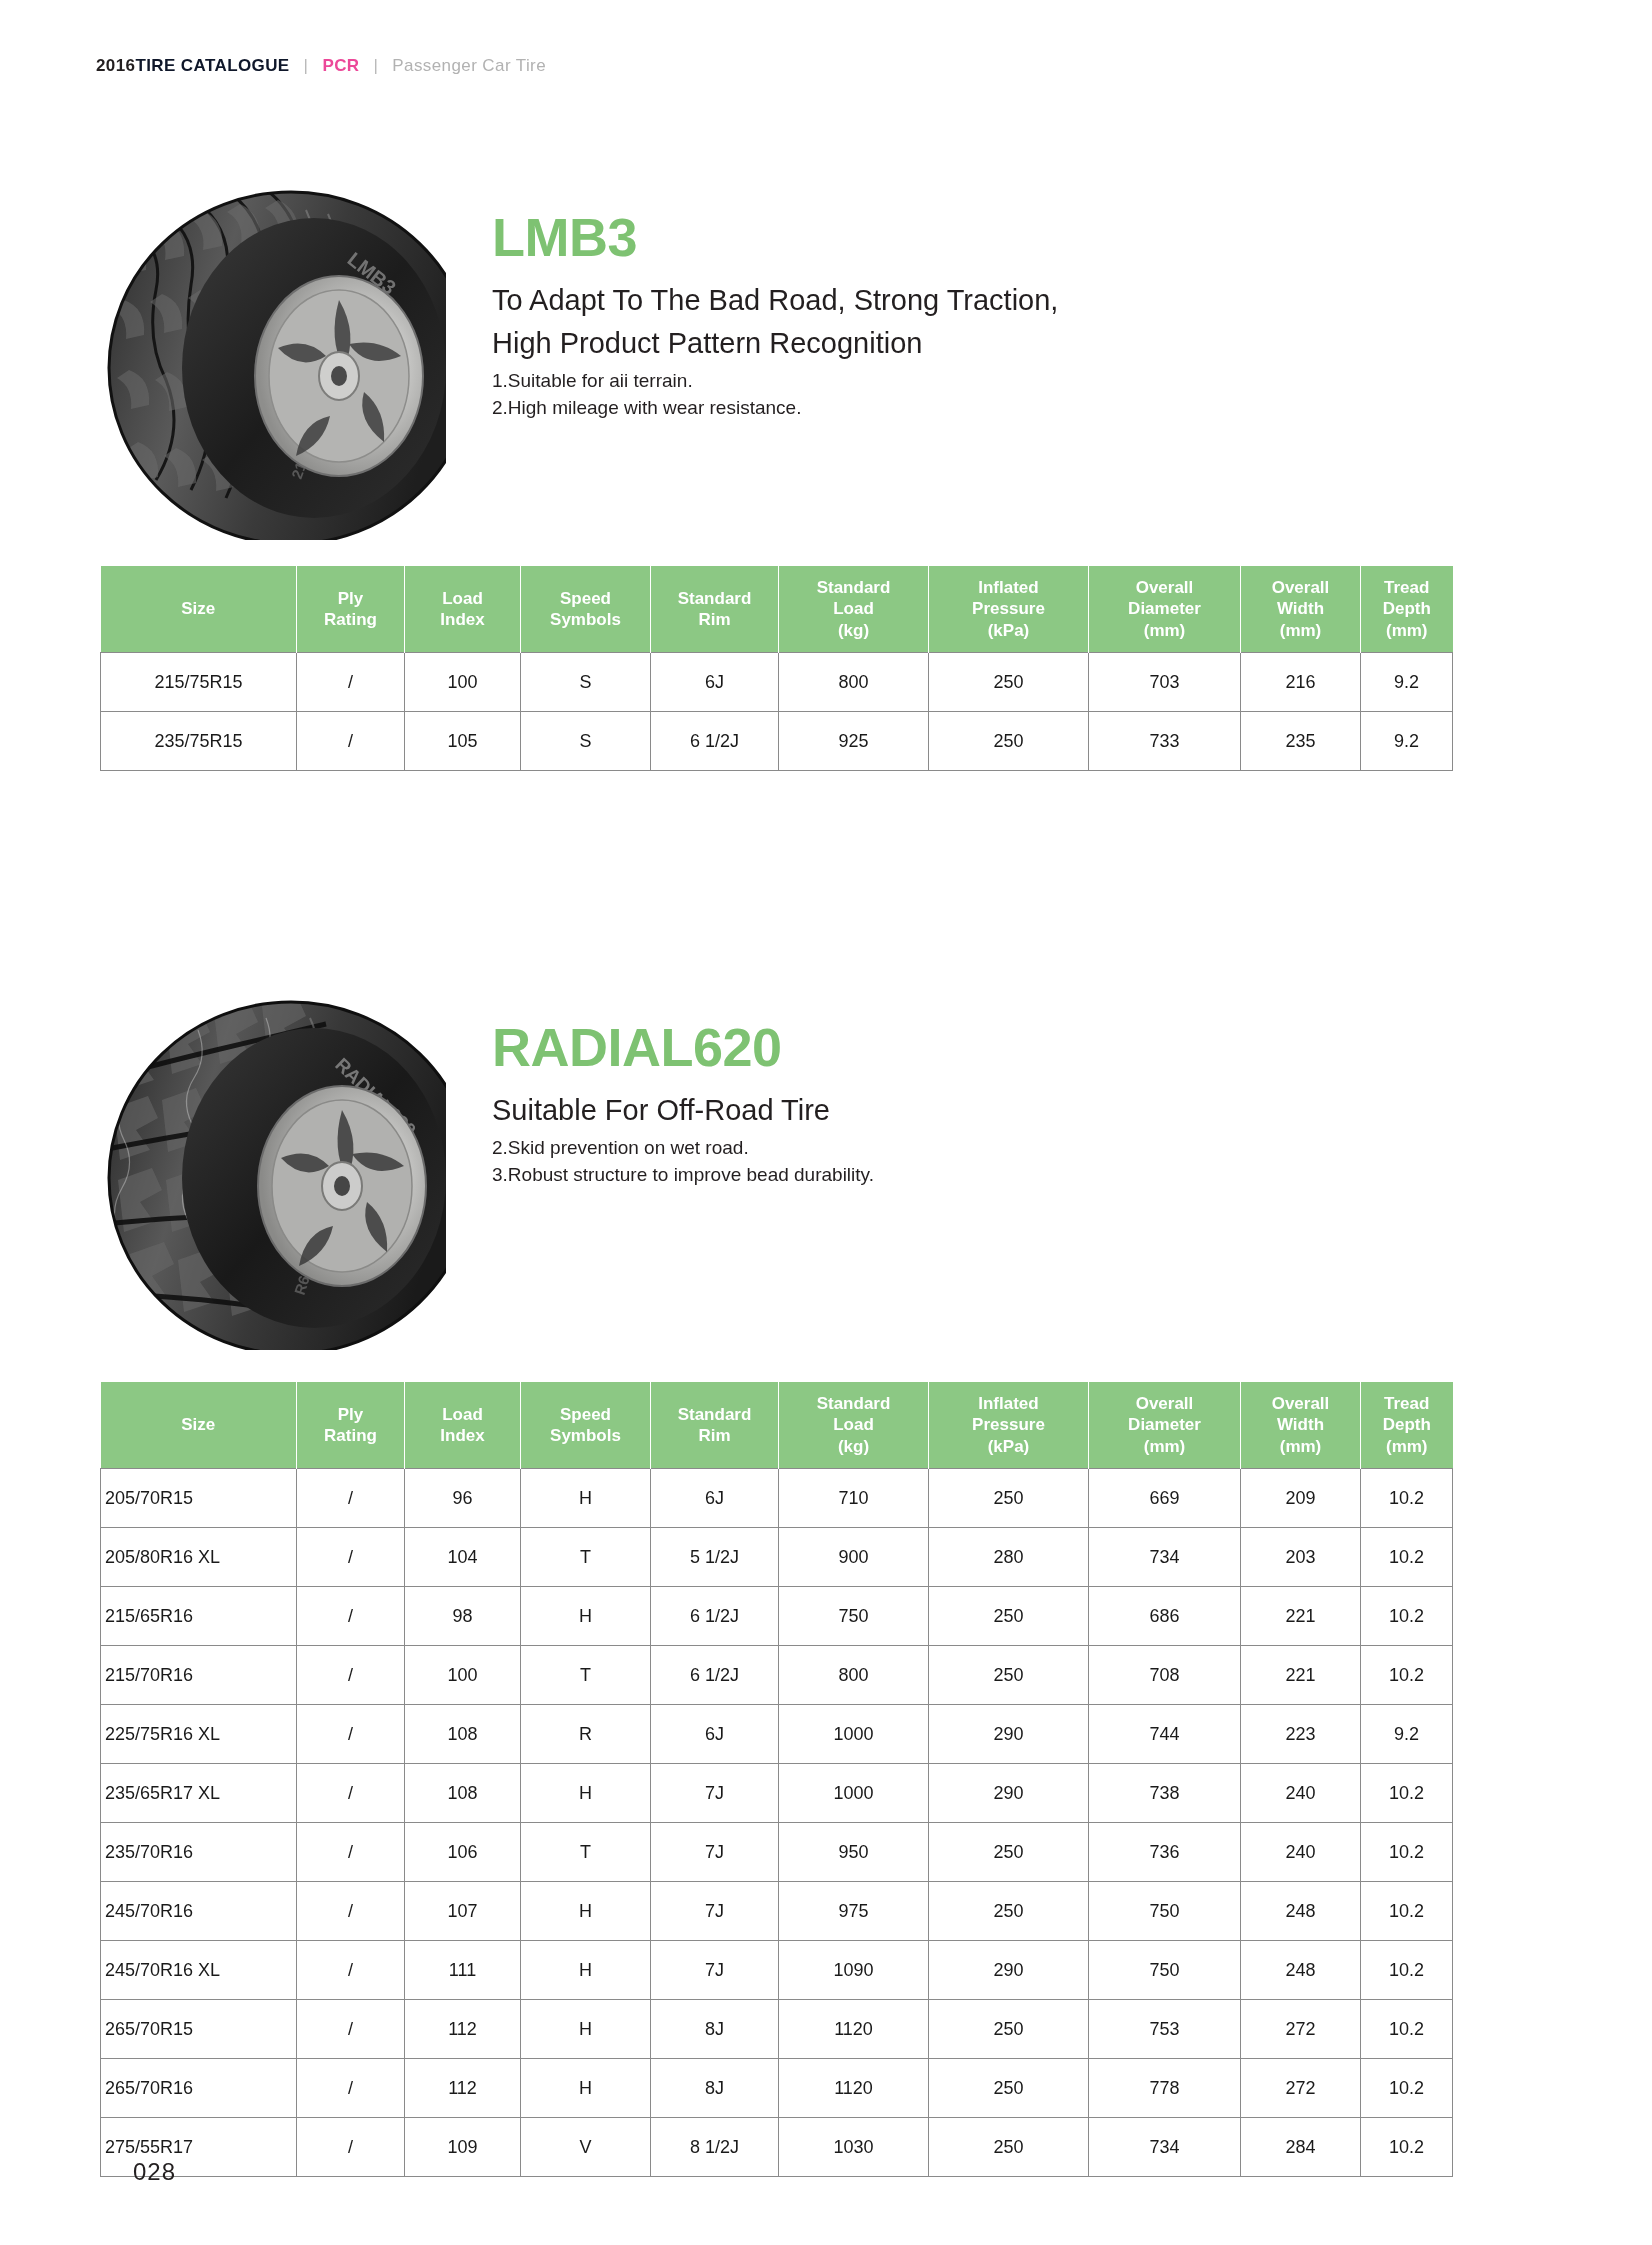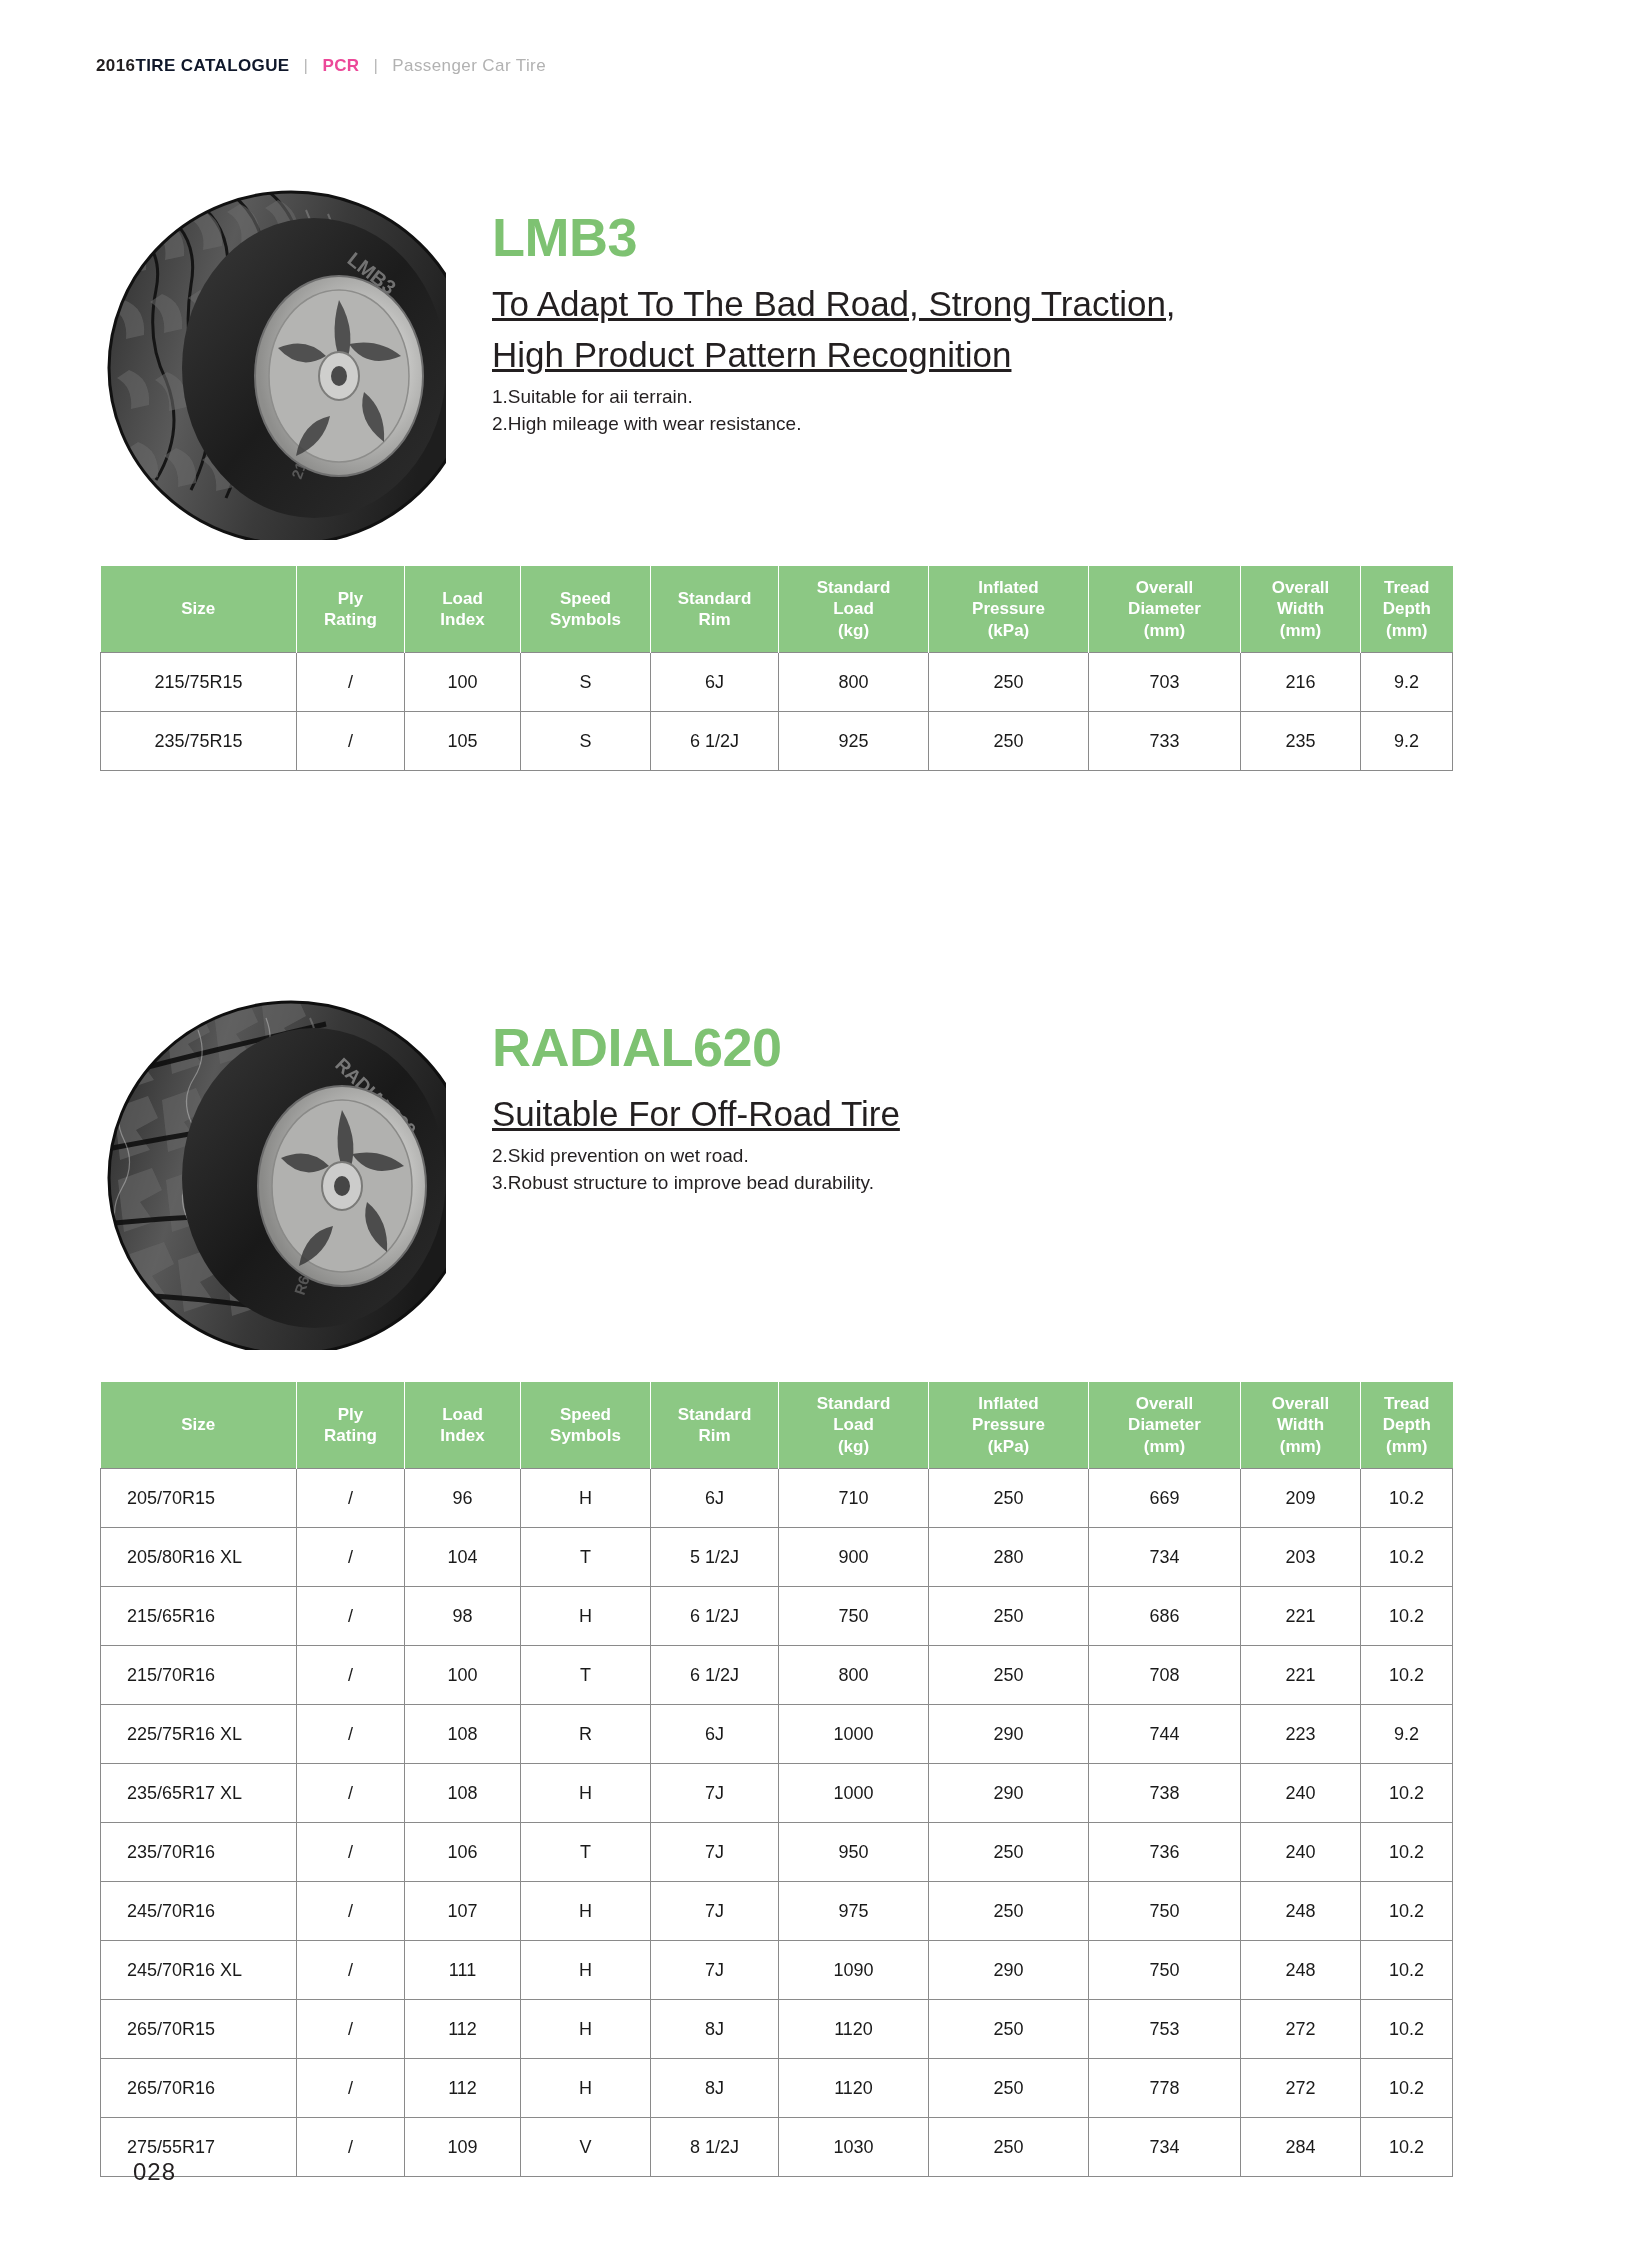--- a/index.html
+++ b/index.html
@@ -77,26 +77,25 @@
   }
   .product-title {
     font-size: 54px;
     font-weight: bold;
     color: #7ec272;
     line-height: 1.0;
     letter-spacing: -0.5px;
     margin: 0 0 18px 0;
   }
   .product-tagline {
-    font-size: 35px;
+    font-size: 29px;
     font-weight: 400;
     color: #231f20;
     line-height: 1.28;
     margin: 0 0 6px 0;
-    text-decoration: underline;
   }
   .product-features {
     margin: 4px 0 0 0;
     padding: 0;
     list-style: none;
   }
   .product-features li {
     font-size: 19px;
     color: #231f20;
     line-height: 1.42;
@@ -148,21 +147,21 @@
   .col-load   { width: 116px; }
   .col-speed  { width: 130px; }
   .col-rim    { width: 128px; }
   .col-stload { width: 150px; }
   .col-press  { width: 160px; }
   .col-diam   { width: 152px; }
   .col-width  { width: 120px; }
   .col-tread  { width: 92px; }
 
   
-  #table-radial620 td.cell-size { text-align: left; padding-left: 26px; }
+  #table-radial620 td.cell-size { text-align: left; padding-left: 4px; }
 
   
   .page-number {
     position: absolute;
     left: 100px;
     top: 2158px;
     font-size: 24px;
     color: #231f20;
     letter-spacing: 1px;
     margin-left: 33px;

